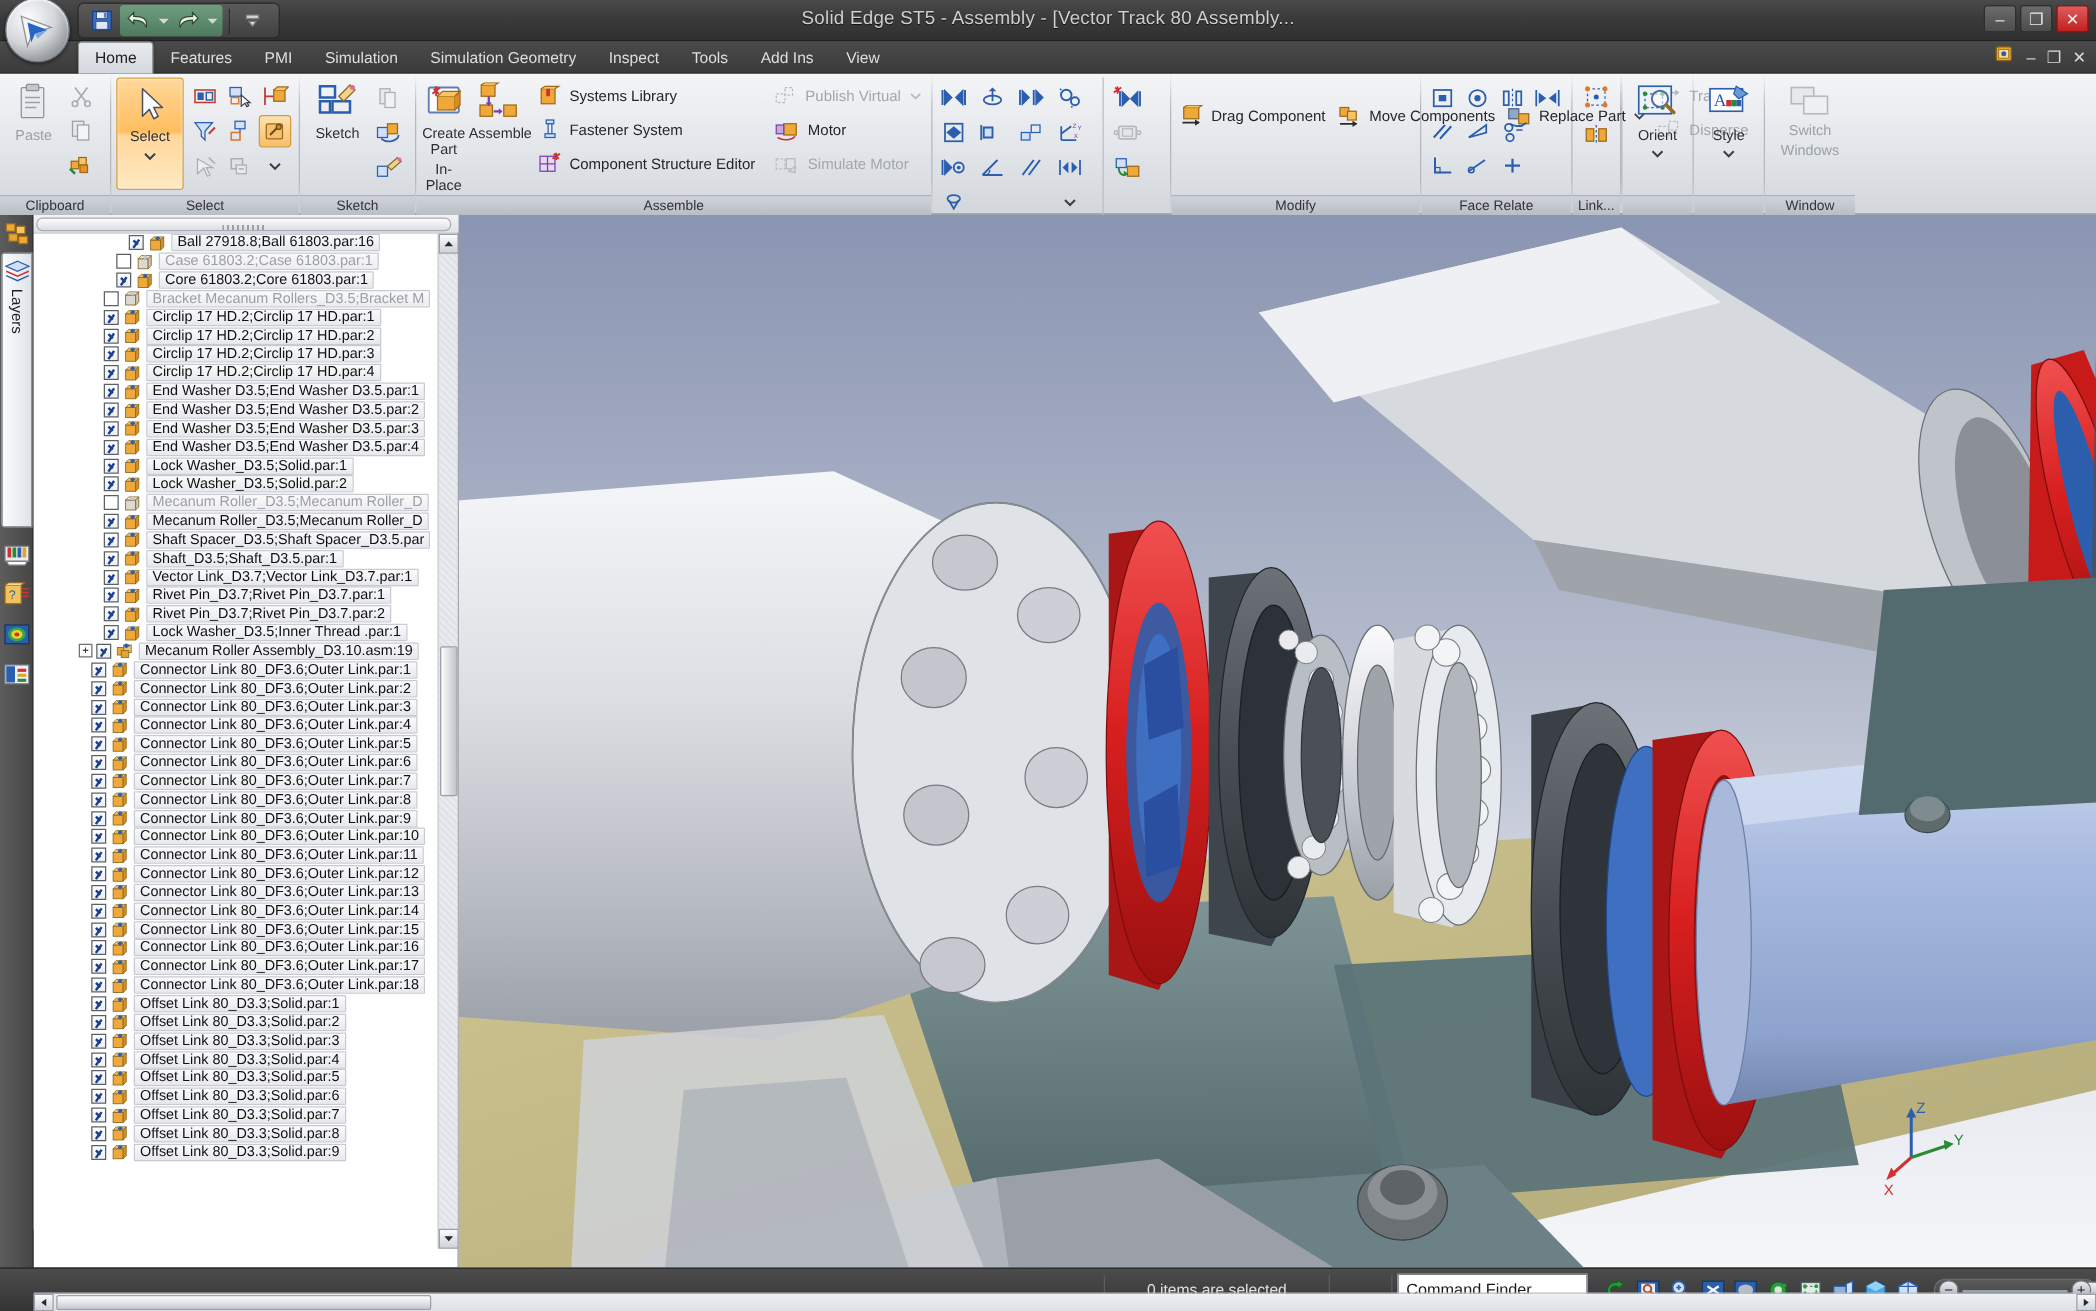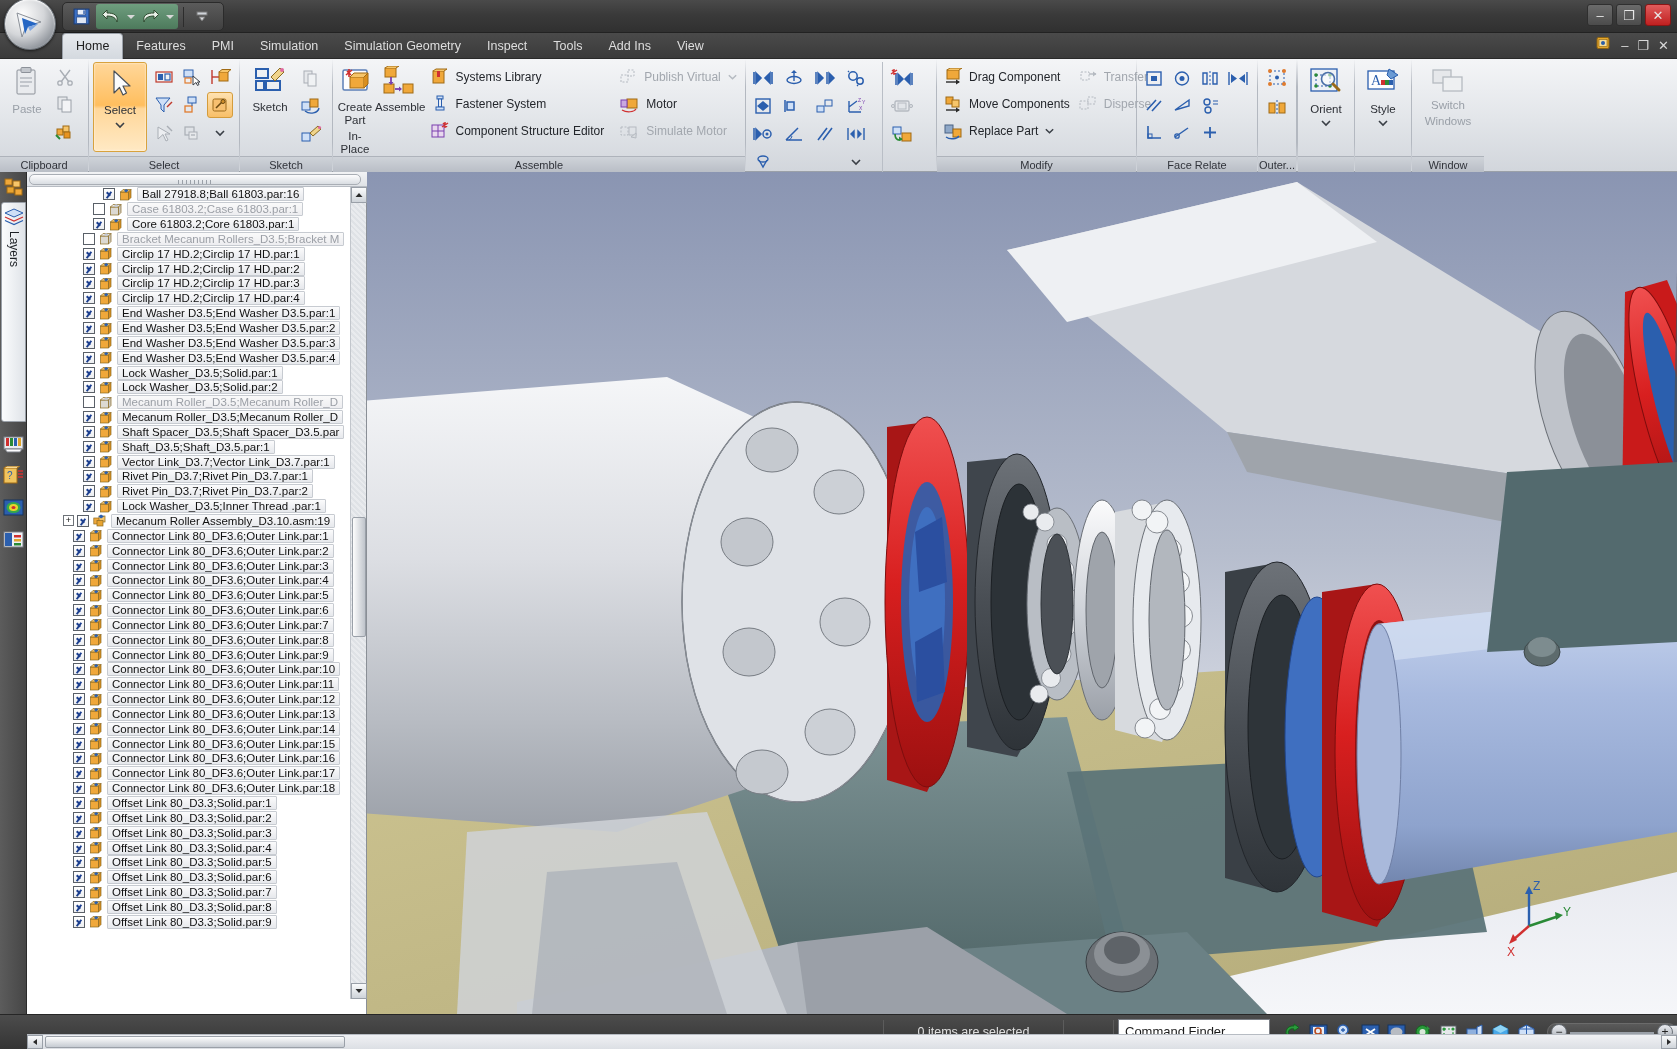--- a/index.html
+++ b/index.html
@@ -252,20 +252,21 @@
     background:linear-gradient(180deg,#e8eaee,#a8aeb6); border:1px solid #6b7178;
     display:flex;align-items:center;justify-content:center; font-size:12px;color:#222; z-index:2; cursor:pointer;
   }
 </style>
 </head>
 <body>
 
 <div id="app">
 
   <div class="titlebar">
+    <div class="title">Solid Edge ST5 - Assembly - [Vector Track 80 Assembly...</div>
 
     <div class="qat">
       <div class="qbtn">
         <svg width="17" height="17" viewBox="0 0 16 16">
           <rect x="1" y="1" width="14" height="14" fill="#3a6fc4" stroke="#1d3f7a"></rect>
           <rect x="4" y="1.5" width="8" height="5" fill="#e8eef8" stroke="#1d3f7a" stroke-width=".6"></rect>
           <rect x="9.5" y="2.2" width="2" height="3.6" fill="#5b7fbd"></rect>
           <rect x="3.5" y="8.5" width="9" height="6" fill="#dfe7f4" stroke="#1d3f7a" stroke-width=".6"></rect>
         </svg>
       </div>
@@ -707,21 +708,21 @@
           </div>
         </div>
       </div>
       <div class="gtitle">Relate</div>
     </div>
     <div class="gsep"></div>
 
     <div class="group" style="width:199px">
       <div class="gbody">
         <div style="display:flex;">
-          <div style="display:flex;flex-direction:column;gap:1px;padding-top:2px;">
+          <div style="display:flex;flex-direction:row;gap:1px;padding-top:2px;margin-top:16px;">
             <div class="textbtn">
               <svg width="20" height="18" viewBox="0 0 20 18">
                 <rect x="4" y="2" width="12" height="9" fill="#f0a83a" stroke="#a06a14"></rect>
                 <path d="M4 2 L7 0 L19 0 L16 2" fill="#f6c56a" stroke="#a06a14"></path>
                 <path d="M3 14 L16 14" stroke="#2b2b2b" stroke-width="1.4"></path>
                 <path d="M13 11.5 L17 14 L13 16.5" fill="#2b2b2b"></path>
               </svg>
               <span>Drag Component</span>
             </div>
             <div class="textbtn">
@@ -848,21 +849,21 @@
           </svg>
         </div>
         <div class="smbtn">
           <svg width="22" height="20" viewBox="0 0 22 20">
             <path d="M11 2 L11 18" stroke="#2b5fae" stroke-dasharray="2 2"></path>
             <rect x="3" y="5" width="6" height="10" fill="#f0a83a" stroke="#a06a14"></rect>
             <rect x="13" y="5" width="6" height="10" fill="#f0a83a" stroke="#a06a14"></rect>
           </svg>
         </div>
       </div>
-      <div class="gtitle">Outer...</div>
+      <div class="gtitle">Link...</div>
     </div>
     <div class="gsep"></div>
 
     <div class="gsep"></div>
 
     <div class="group" style="width:56px">
       <div class="gbody" style="display:flex;justify-content:center;">
         <div class="bigbtn" style="width:54px">
           <svg width="36" height="34" viewBox="0 0 36 34">
             <rect x="3" y="3" width="26" height="22" fill="#eef1f6" stroke="#2b5fae" stroke-width="1.3"></rect>

